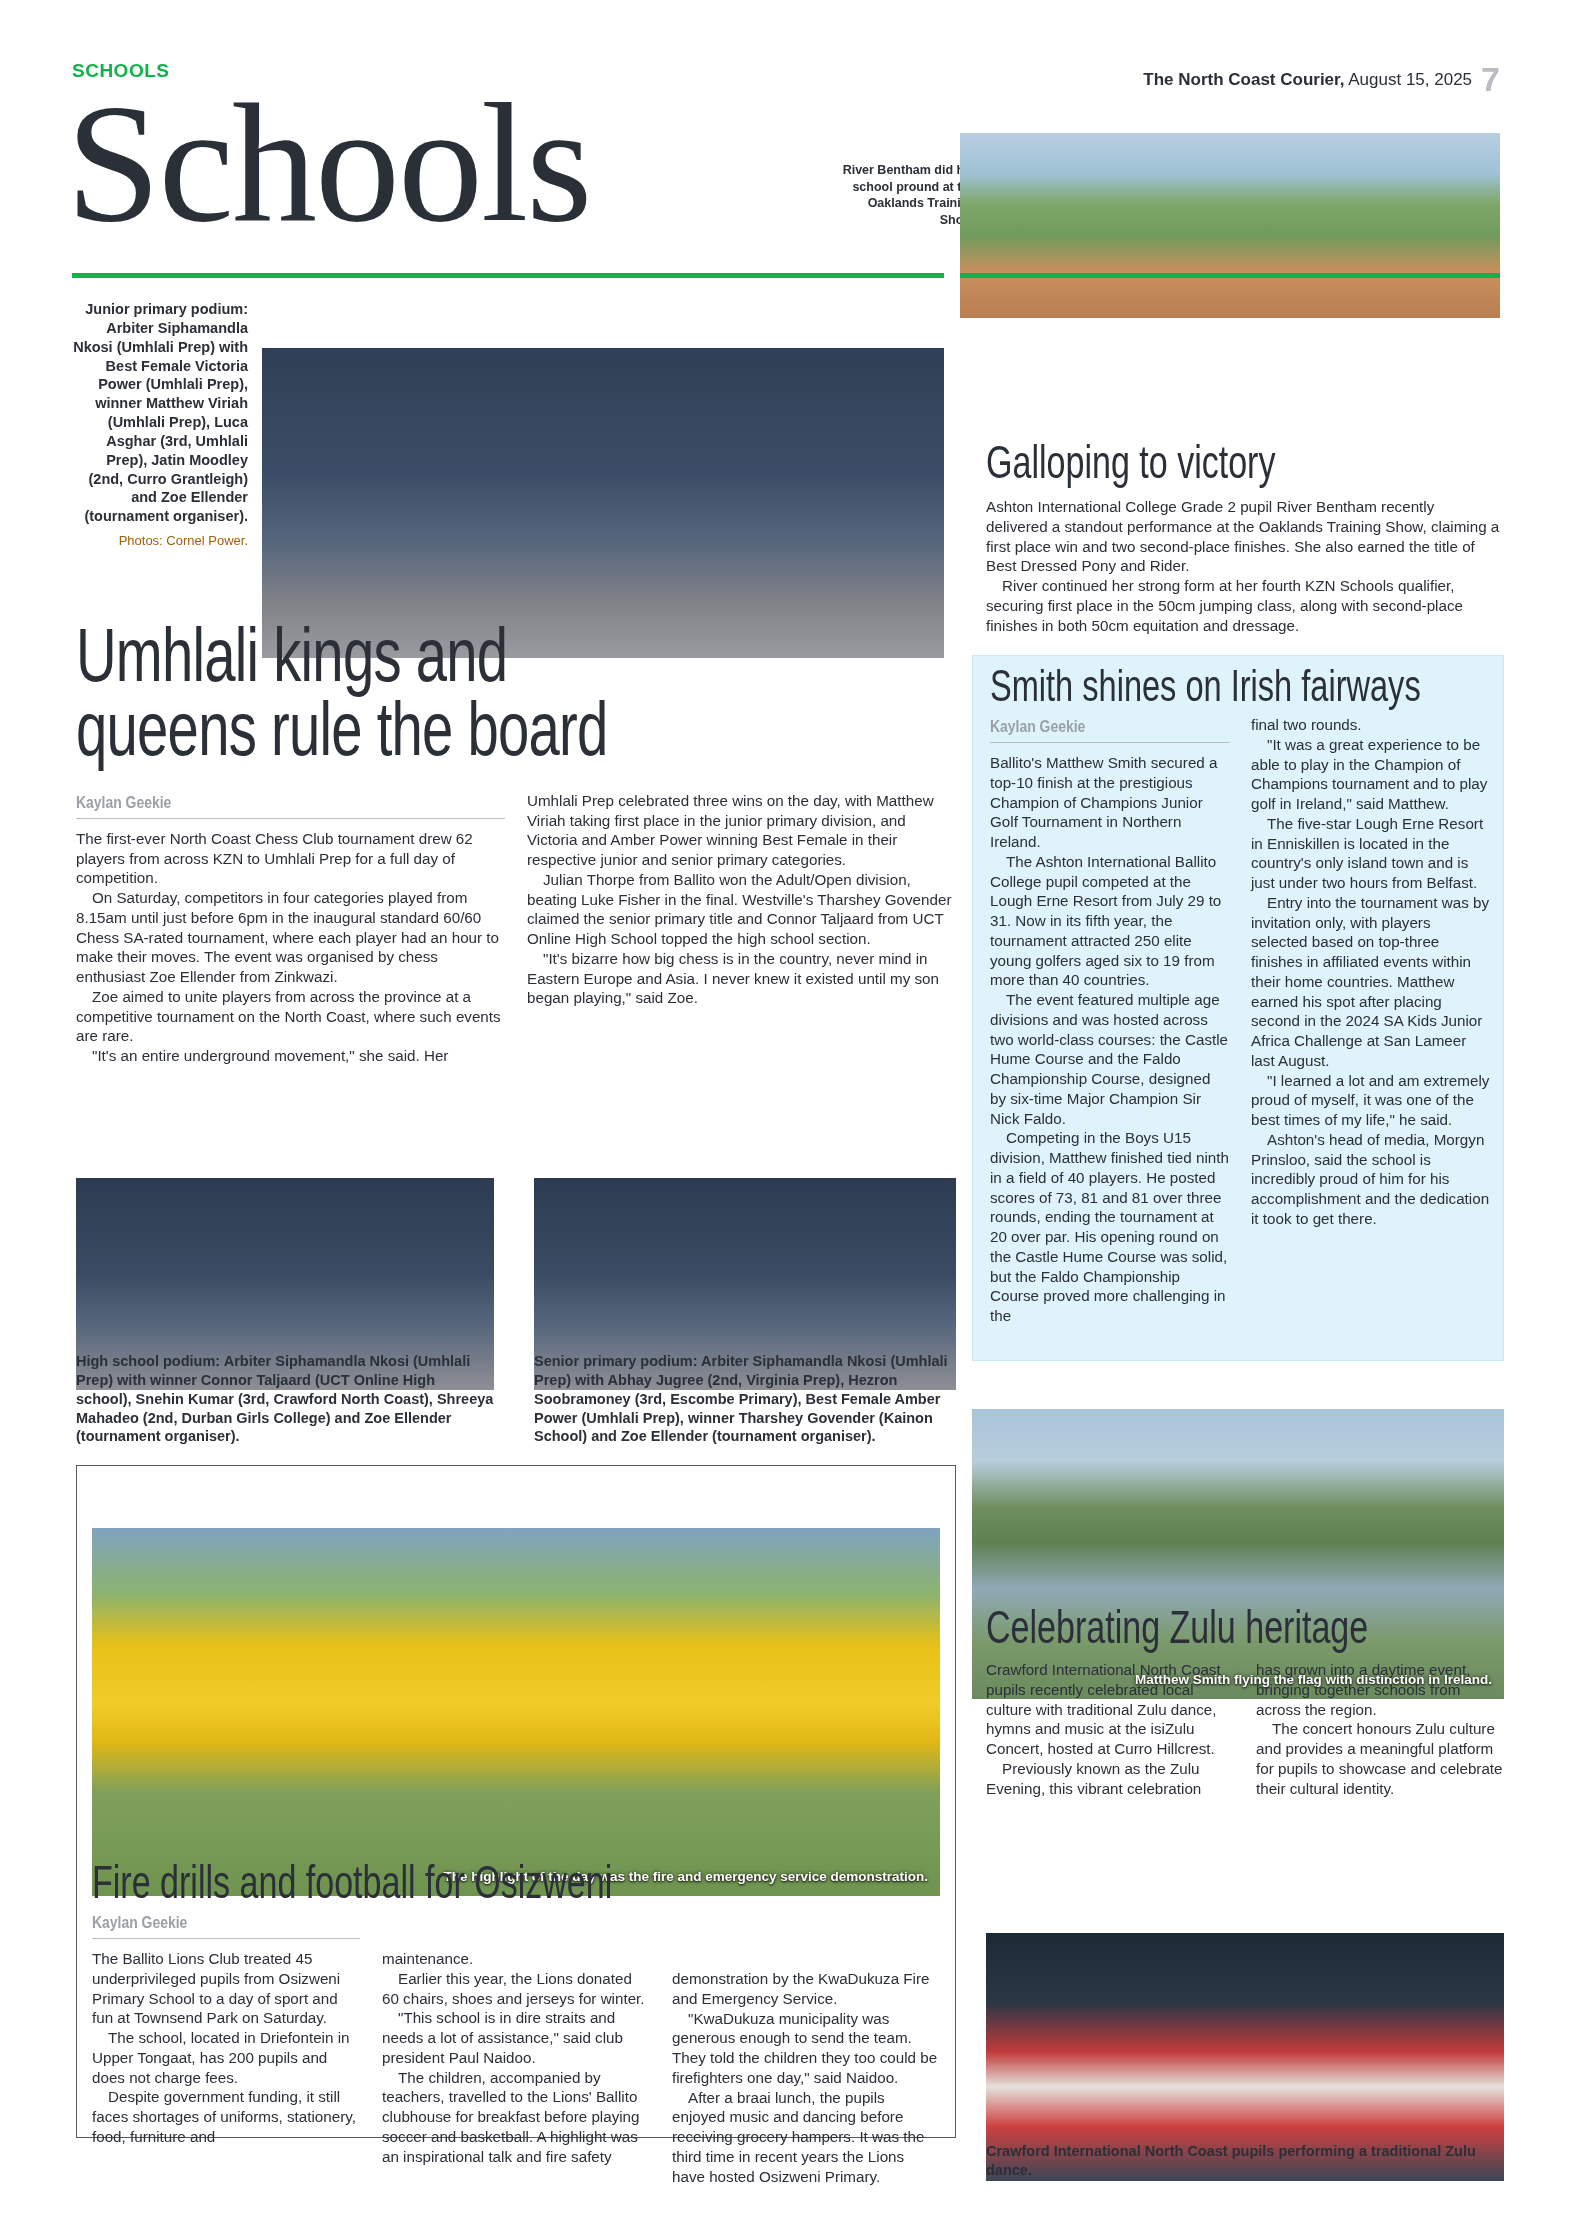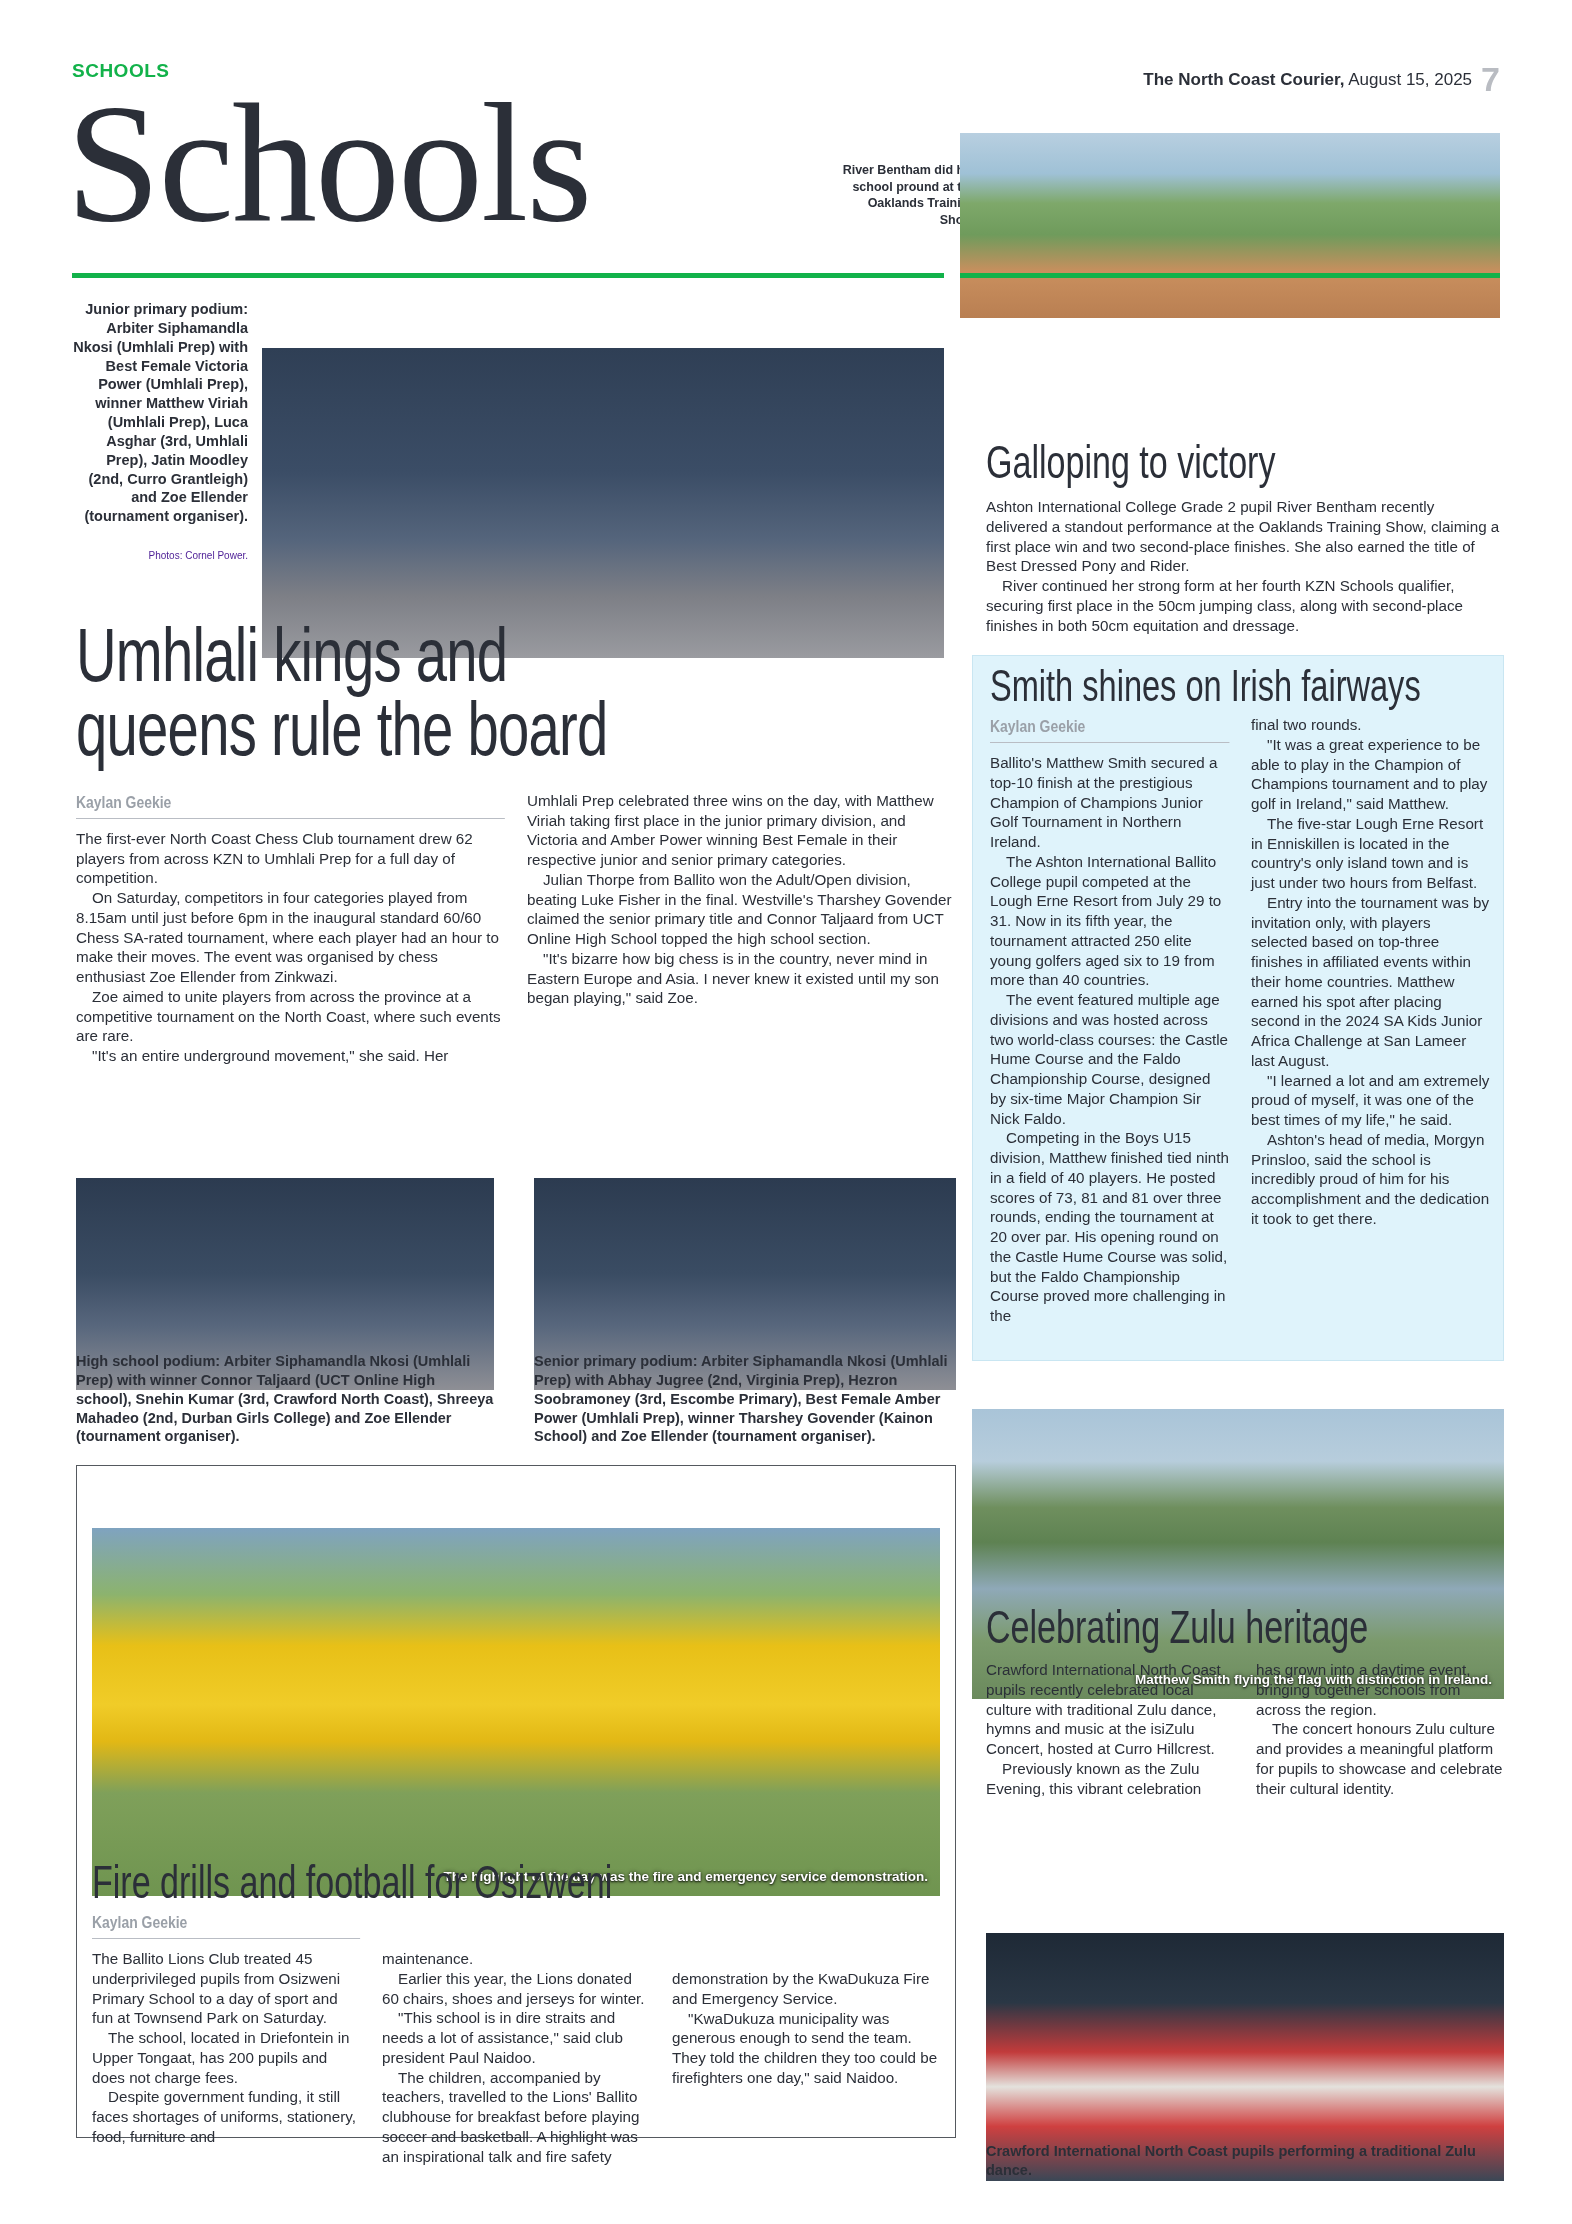--- a/index.html
+++ b/index.html
@@ -166,21 +166,21 @@
 
   <div class="photo" style="left:960px; top:85px; width:540px; height:185px;">
     <div class="ph ph-horse"></div>
   </div>
 
   <div class="rule-green-left"></div>
   <div class="rule-green-right"></div>
 
   <div class="block" style="left:72px; top:300px; width:176px;">
     <div class="cap" style="text-align:right;">Junior primary podium: Arbiter Siphamandla Nkosi (Umhlali Prep) with Best Female Victoria Power (Umhlali Prep), winner Matthew Viriah (Umhlali Prep), Luca Asghar (3rd, Umhlali Prep), Jatin Moodley (2nd, Curro Grantleigh) and Zoe Ellender (tournament organiser).</div>
-    <div style="text-align:right; font-size:10px; color:#4c1d95; margin-top:24px; font-family:'Liberation Sans',sans-serif;">Photos: Cornel Power.</div>
+    <div style="text-align:right; font-size:13px; color:#a16207; margin-top:7px; font-family:'Liberation Sans',sans-serif;">Photos: Cornel Power.</div>
   </div>
 
   <div class="photo" style="left:262px; top:300px; width:682px; height:310px;">
     <div class="ph ph-chess-group"></div>
   </div>
 
   <div class="block" style="left:986px; top:440px; width:514px;">
     <div class="headline h-lg" style="width:135%; margin-bottom:12px;">Galloping to victory</div>
     <div class="body-col">
       <p>Ashton International College Grade 2 pupil River Bentham recently delivered a standout performance at the Oaklands Training Show, claiming a first place win and two second-place finishes. She also earned the title of Best Dressed Pony and Rider.</p>
@@ -300,18 +300,19 @@
           <p>maintenance.</p>
           <p>Earlier this year, the Lions donated 60 chairs, shoes and jerseys for winter.</p>
           <p>"This school is in dire straits and needs a lot of assistance," said club president Paul Naidoo.</p>
           <p>The children, accompanied by teachers, travelled to the Lions' Ballito clubhouse for breakfast before playing soccer and basketball. A highlight was an inspirational talk and fire safety</p>
         </div>
       </div>
       <div class="col">
         <div class="body-col" style="margin-top:56px;">
           <p>demonstration by the KwaDukuza Fire and Emergency Service.</p>
           <p>"KwaDukuza municipality was generous enough to send the team. They told the children they too could be firefighters one day," said Naidoo.</p>
+          <p>After a braai lunch, the pupils enjoyed music and dancing before receiving grocery hampers. It was the third time in recent years the Lions have hosted Osizweni Primary.</p>
         </div>
       </div>
     </div>
   </div>
 
 </div>
 
 </body></html>

